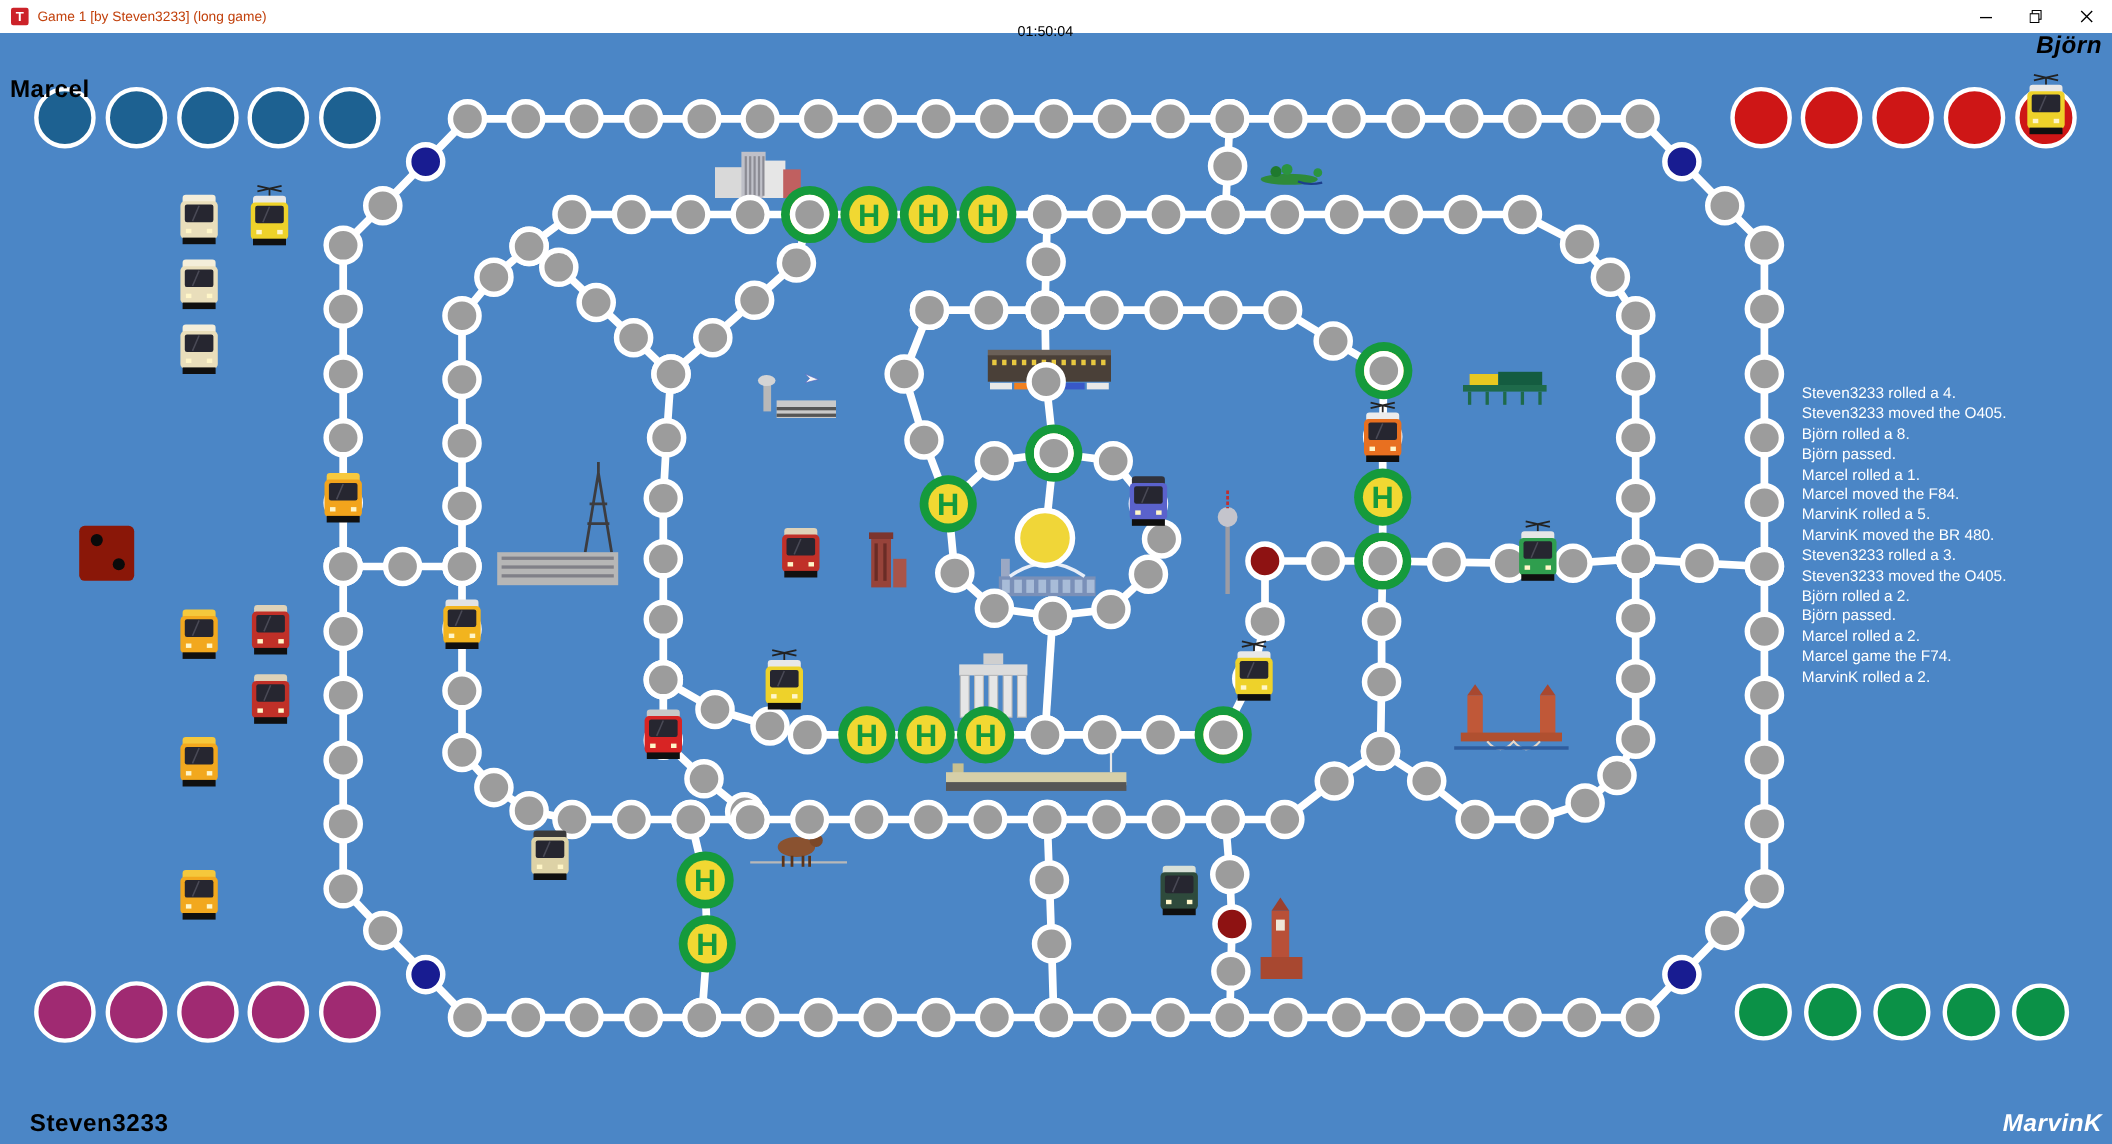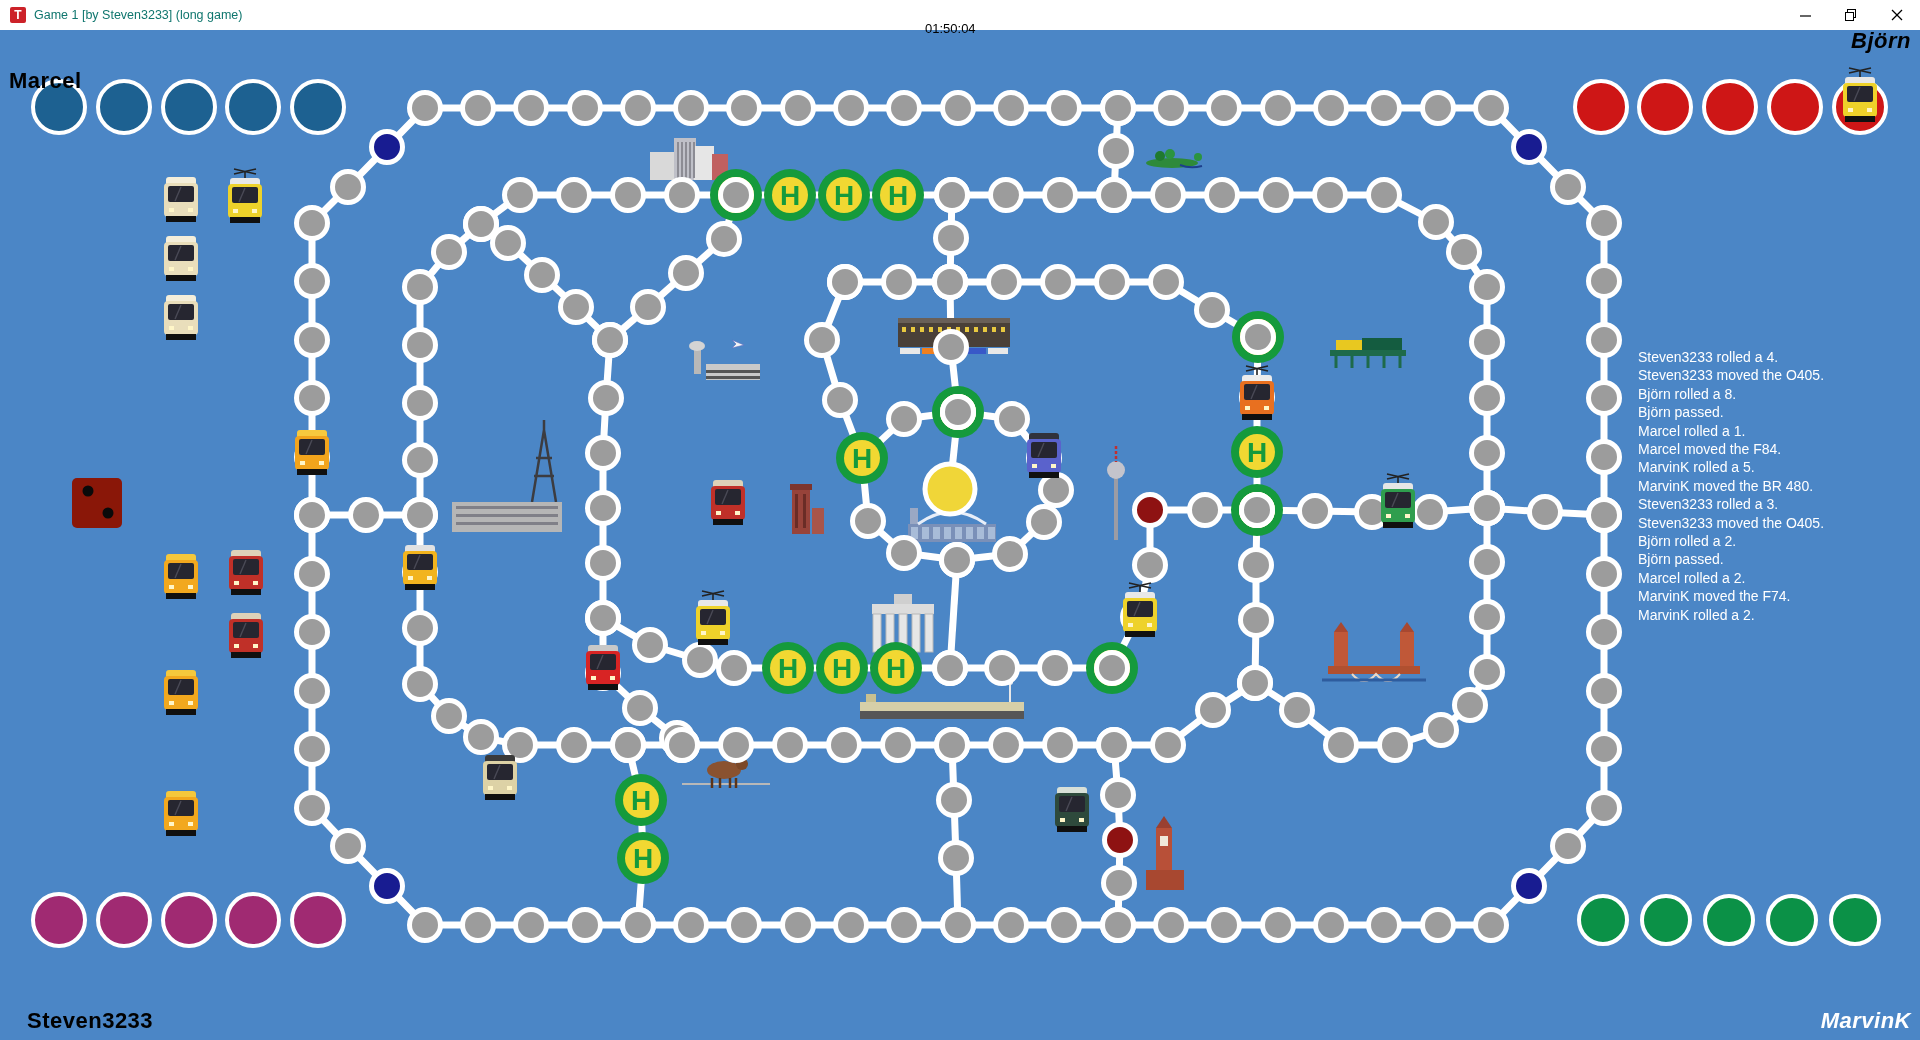--- a/index.html
+++ b/index.html
@@ -1,21 +1,21 @@
 <!DOCTYPE html>
 <html><head>
 <meta charset="utf-8">
 <style>
   html,body{margin:0;padding:0;width:1920px;height:1040px;overflow:hidden;
     font-family:"Liberation Sans", sans-serif;}
   #titlebar{position:absolute;left:0;top:0;width:1920px;height:30px;background:#ffffff;
     display:flex;align-items:center;}
   #appicon{width:16px;height:16px;margin-left:10px;background:#cc2229;border-radius:2px;
     color:#fff;font-weight:bold;font-size:12px;line-height:16px;text-align:center;}
-  #apptitle{margin-left:8px;font-size:12.5px;color:#0f766e;}
+  #apptitle{margin-left:8px;font-size:12.5px;color:#c2410c;}
   #wincontrols{margin-left:auto;display:flex;height:30px;}
   .winbtn{width:46px;height:30px;display:flex;align-items:center;justify-content:center;}
   .winbtn svg{display:block;}
   #stage{position:absolute;left:0;top:30px;width:1920px;height:1010px;background:#4b86c6;}
   #timer{position:absolute;left:925px;top:-9px;width:110px;text-align:left;
     font-size:13px;color:#000;}
   .pname{position:absolute;font-size:22px;font-weight:bold;letter-spacing:0.5px;}
   #pname-tl{left:9px;top:-2px;}
   #pname-tr{right:9px;top:-2px;font-style:italic;}
   #pname-bl{left:9px;bottom:6px;margin-left:18px;}
@@ -64,21 +64,21 @@
       <div>Björn passed.</div>
       <div>Marcel rolled a 1.</div>
       <div>Marcel moved the F84.</div>
       <div>MarvinK rolled a 5.</div>
       <div>MarvinK moved the BR 480.</div>
       <div>Steven3233 rolled a 3.</div>
       <div>Steven3233 moved the O405.</div>
       <div>Björn rolled a 2.</div>
       <div>Björn passed.</div>
       <div>Marcel rolled a 2.</div>
-      <div>MarvinK moved the F74.</div>
+      <div>Marcel game the F74.</div>
       <div>MarvinK rolled a 2.</div>
     </div>
   <svg id="board" width="1920" height="1010" viewBox="0 30 1920 1010">
       <path d="M 425 108 L 478 108 L 531 108 L 585 108 L 638 108 L 691 108 L 744 108 L 798 108 L 851 108 L 904 108 L 958 108 L 1011 108 L 1064 108 L 1118 108 L 1171 108 L 1224 108 L 1278 108 L 1331 108 L 1384 108 L 1438 108 L 1491 108 L 1529 147 L 1568 187 L 1604 223 L 1604 281 L 1604 340 L 1604 398 L 1604 457 L 1604 515 L 1604 574 L 1604 632 L 1604 691 L 1604 749 L 1604 808 L 1568 846 L 1529 886 L 1491 925 L 1438 925 L 1384 925 L 1331 925 L 1278 925 L 1224 925 L 1171 925 L 1118 925 L 1064 925 L 1011 925 L 958 925 L 904 925 L 851 925 L 798 925 L 744 925 L 691 925 L 638 925 L 585 925 L 531 925 L 478 925 L 425 925 L 387 886 L 348 846 L 312 808 L 312 749 L 312 691 L 312 632 L 312 574 L 312 515 L 312 457 L 312 398 L 312 340 L 312 281 L 312 223 L 348 187 L 387 147 Z" fill="none" stroke="#ffffff" stroke-width="7" stroke-linejoin="round"></path>
       <path d="M 520 195 L 574 195 L 628 195 L 682 195 L 736 195 L 790 195 L 844 195 L 898 195 L 952 195 L 1006 195 L 1060 195 L 1114 195 L 1168 195 L 1222 195 L 1276 195 L 1330 195 L 1384 195 L 1436 222 L 1464 252 L 1487 287 L 1487 342 L 1487 398 L 1487 453 L 1487 508 L 1487 562 L 1487 617 L 1487 672 L 1470 705 L 1441 730 L 1395 745 L 1341 745 L 1297 710 L 1255 683 L 1213 710 L 1168 745 L 1114 745 L 1060 745 L 1006 745 L 952 745 L 898 745 L 844 745 L 790 745 L 736 745 L 682 745 L 628 745 L 574 745 L 520 745 L 481 737 L 449 716 L 420 684 L 420 628 L 420 572 L 420 515 L 420 460 L 420 403 L 420 345 L 420 287 L 449 252 L 481 224 Z" fill="none" stroke="#ffffff" stroke-width="7" stroke-linejoin="round"></path>
       <path d="M 1258 337 L 1257 397 L 1257 452 L 1257 510 L 1256 565 L 1256 620 L 1255 683" fill="none" stroke="#ffffff" stroke-width="7" stroke-linejoin="round"></path>
       <path d="M 845 282 L 899 282 L 950 282 L 1004 282 L 1058 282 L 1112 282 L 1166 282 L 1212 310 L 1258 337" fill="none" stroke="#ffffff" stroke-width="7" stroke-linejoin="round"></path>
       <path d="M 952 195 L 951 238 L 950 282" fill="none" stroke="#ffffff" stroke-width="7" stroke-linejoin="round"></path>
       <path d="M 1118 108 L 1116 151 L 1114 195" fill="none" stroke="#ffffff" stroke-width="7" stroke-linejoin="round"></path>
       <path d="M 481 224 L 508 243 L 542 275 L 576 307 L 610 340 L 606 398 L 603 453 L 603 508 L 603 563 L 603 618 L 603 673 L 640 708 L 677 738 L 682 745" fill="none" stroke="#ffffff" stroke-width="7" stroke-linejoin="round"></path>

